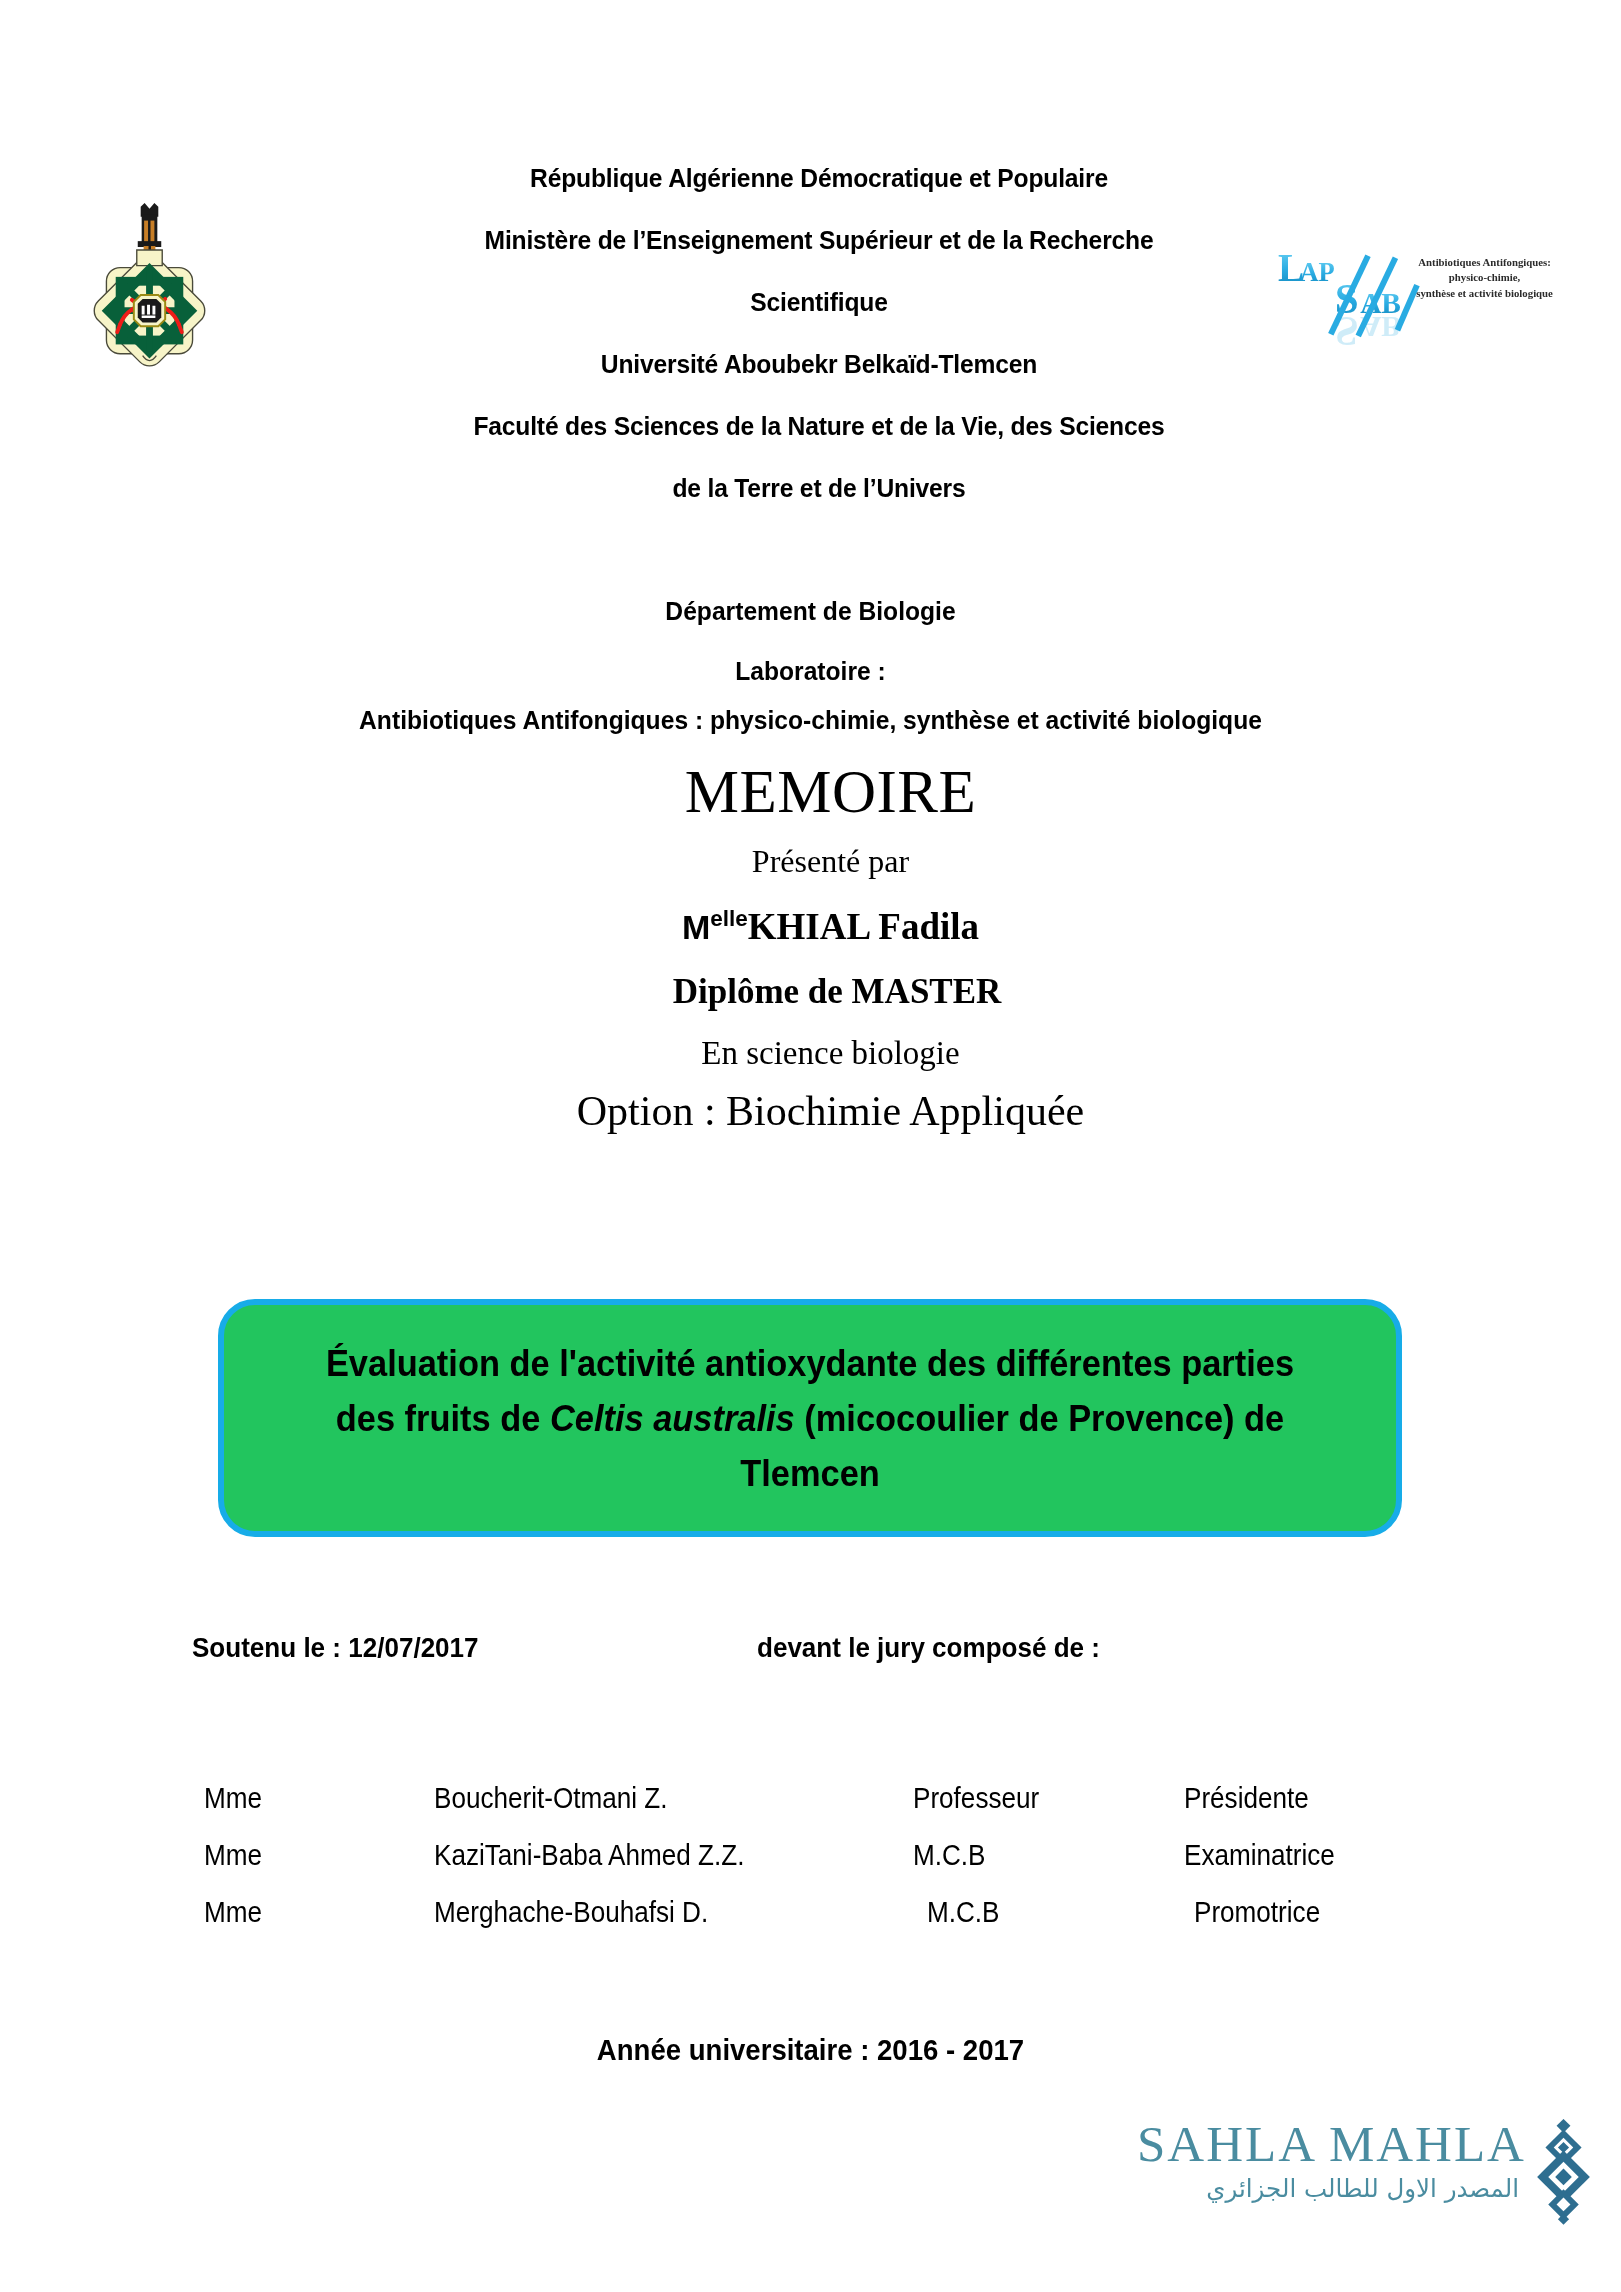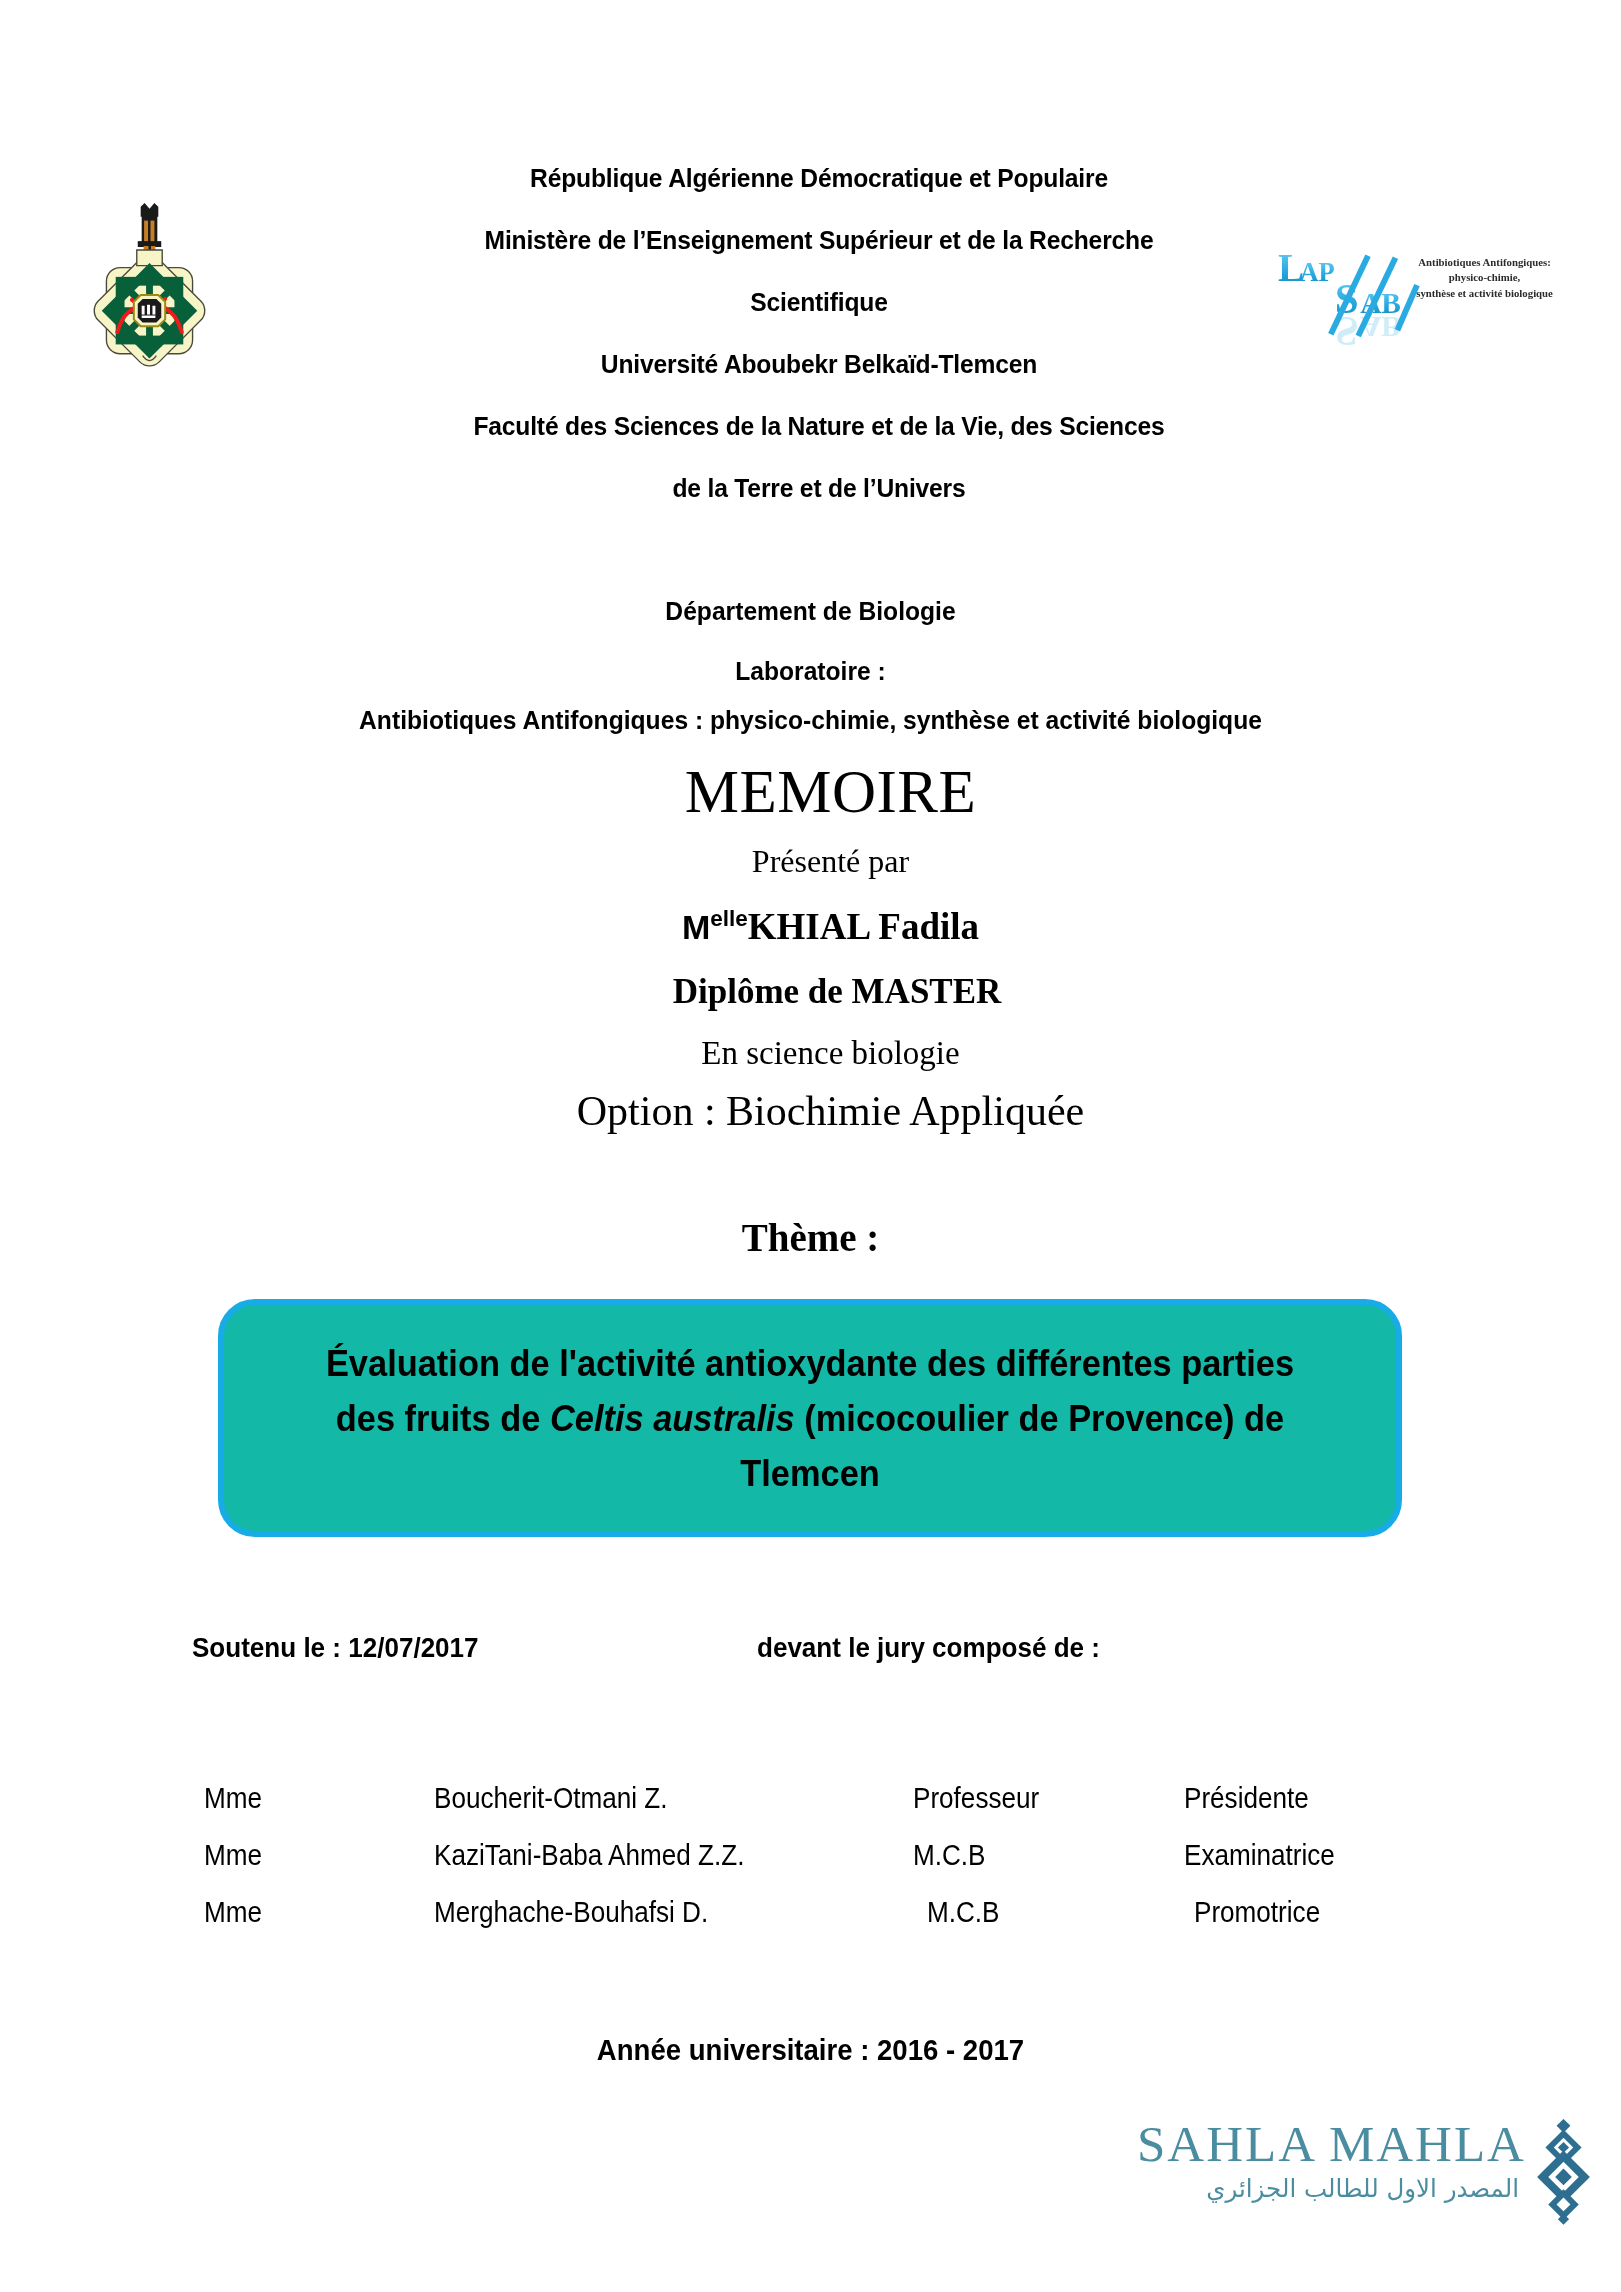--- a/index.html
+++ b/index.html
@@ -149,21 +149,21 @@
   }
   .theme-box {
     position: absolute;
     top: 1299px;
     left: 218px;
     width: 1184px;
     height: 238px;
     box-sizing: border-box;
     border: 6.9px solid #17ACE8;
     border-radius: 37px;
-    background: #14b8a6;
+    background: #22c55e;
     display: flex;
     align-items: center;
     justify-content: center;
   }
   .theme-text {
     font-family: "Liberation Sans", sans-serif;
     font-weight: bold;
     font-size: 37px;
     line-height: 55px;
     text-align: center;
@@ -389,21 +389,20 @@
     <div class="memoire-title">MEMOIRE</div>
     <div class="presente">Présenté par</div>
     <div class="candidate">
       <span class="mlle-m">M</span><span class="mlle-sup">elle</span><span>KHIAL Fadila</span>
     </div>
     <div class="diplome">Diplôme de MASTER</div>
     <div class="science">En science biologie</div>
     <div class="option">Option : Biochimie Appliquée</div>
   </div>
 
-  <div class="theme-label">Thème :</div>
 
   <div class="theme-box">
     <div class="theme-text">
       <span>Évaluation de l'activité antioxydante des différentes parties des fruits de </span><span class="sp-italic">Celtis australis</span><span> (micocoulier de Provence) de Tlemcen</span>
     </div>
   </div>
 
   <div class="defense-row">
     <div class="defense-date">Soutenu le : 12/07/2017</div>
     <div class="defense-jury">devant le jury composé de :</div>

